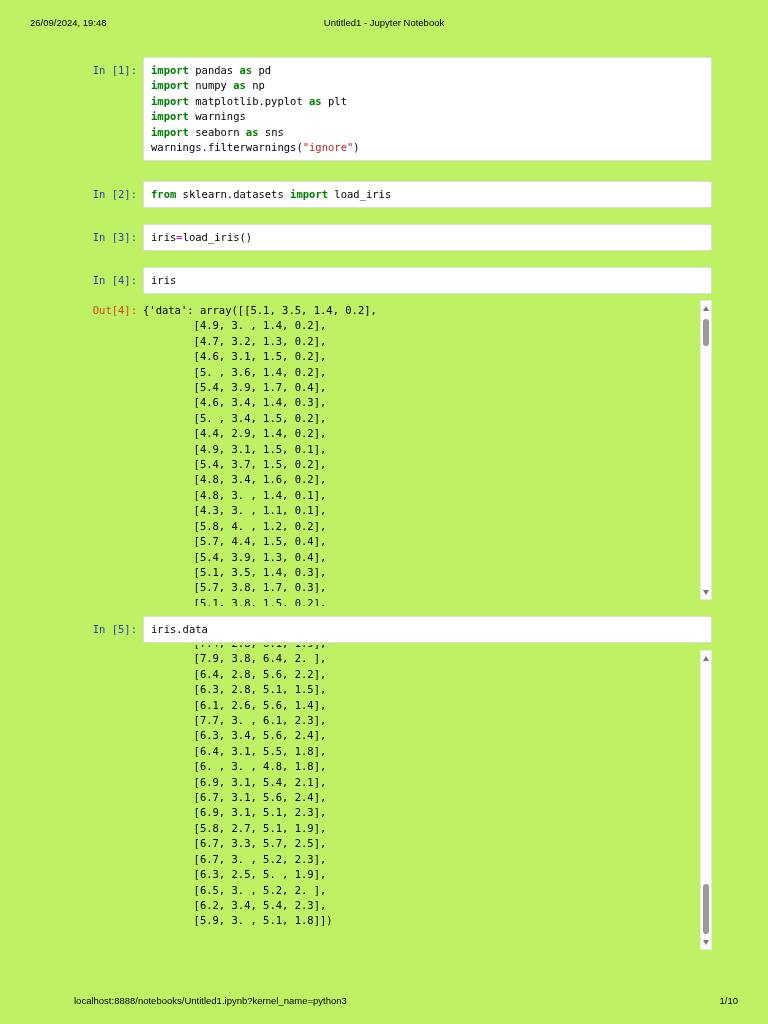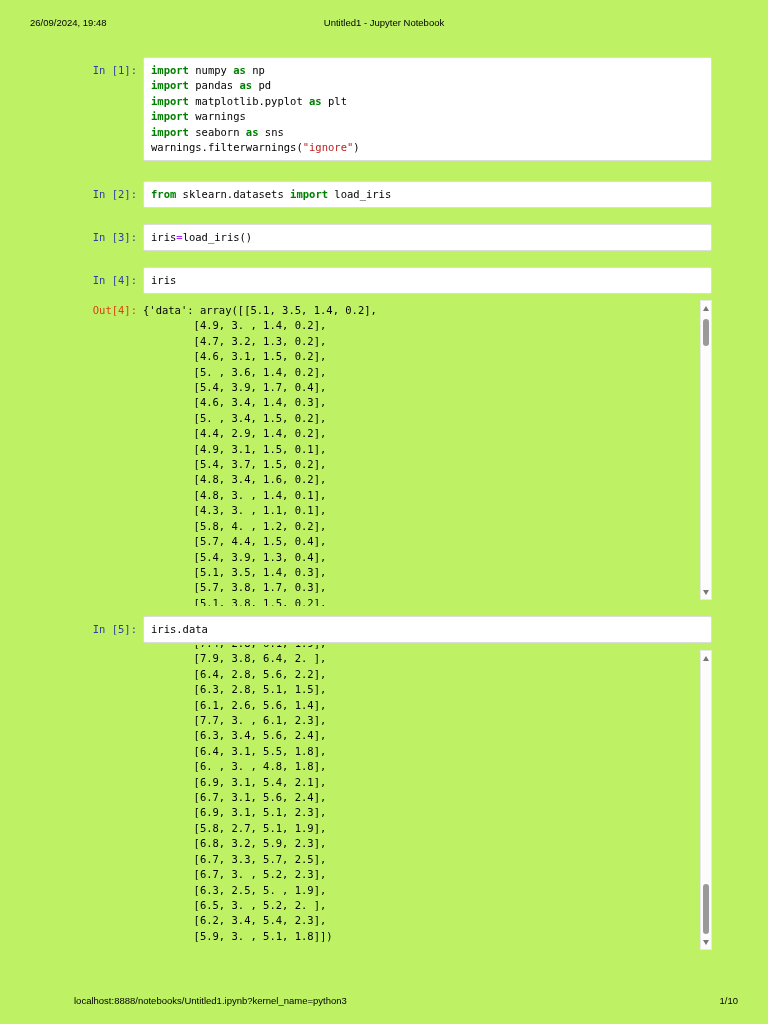--- a/index.html
+++ b/index.html
@@ -51,22 +51,22 @@
 <div id="page">
 
   <div class="pheader">
     <span class="dt">26/09/2024, 19:48</span>
     <span class="ttl">Untitled1 - Jupyter Notebook</span>
   </div>
 
   <div class="cell" style="top:57px;">
     <div class="prompt in">In [1]:</div>
     <div class="inputbox">
+        <div class="line"><span class="tok-kw">import</span><span> pandas </span><span class="tok-kw">as</span><span> pd</span></div>
         <div class="line"><span class="tok-kw">import</span><span> numpy </span><span class="tok-kw">as</span><span> np</span></div>
-        <div class="line"><span class="tok-kw">import</span><span> pandas </span><span class="tok-kw">as</span><span> pd</span></div>
         <div class="line"><span class="tok-kw">import</span><span> matplotlib.pyplot </span><span class="tok-kw">as</span><span> plt</span></div>
         <div class="line"><span class="tok-kw">import</span><span> warnings</span></div>
         <div class="line"><span class="tok-kw">import</span><span> seaborn </span><span class="tok-kw">as</span><span> sns</span></div>
         <div class="line"><span>warnings.filterwarnings(</span><span class="tok-str">"ignore"</span><span>)</span></div>
       </div>
   </div>
 
   <div class="cell" style="top:181px;">
     <div class="prompt in">In [2]:</div>
     <div class="inputbox">
@@ -141,21 +141,20 @@
         <div class="line">        [6.3, 2.8, 5.1, 1.5],</div>
         <div class="line">        [6.1, 2.6, 5.6, 1.4],</div>
         <div class="line">        [7.7, 3. , 6.1, 2.3],</div>
         <div class="line">        [6.3, 3.4, 5.6, 2.4],</div>
         <div class="line">        [6.4, 3.1, 5.5, 1.8],</div>
         <div class="line">        [6. , 3. , 4.8, 1.8],</div>
         <div class="line">        [6.9, 3.1, 5.4, 2.1],</div>
         <div class="line">        [6.7, 3.1, 5.6, 2.4],</div>
         <div class="line">        [6.9, 3.1, 5.1, 2.3],</div>
         <div class="line">        [5.8, 2.7, 5.1, 1.9],</div>
-        <div class="line">        [6.8, 3.2, 5.9, 2.3],</div>
         <div class="line">        [6.7, 3.3, 5.7, 2.5],</div>
         <div class="line">        [6.7, 3. , 5.2, 2.3],</div>
         <div class="line">        [6.3, 2.5, 5. , 1.9],</div>
         <div class="line">        [6.5, 3. , 5.2, 2. ],</div>
         <div class="line">        [6.2, 3.4, 5.4, 2.3],</div>
         <div class="line">        [5.9, 3. , 5.1, 1.8]])</div>
       </div>
   </div>
   <div class="sbar" style="left:700px;top:650px;height:300px;">
     <div class="arrow" style="top:2px;">

